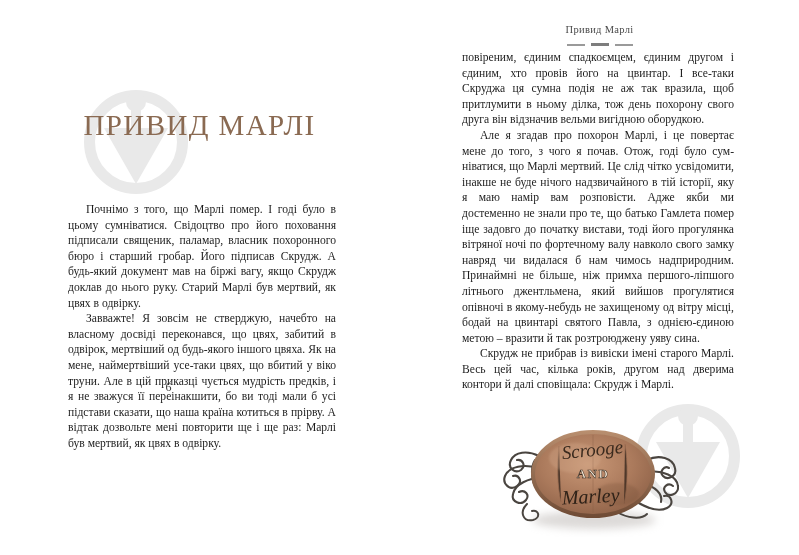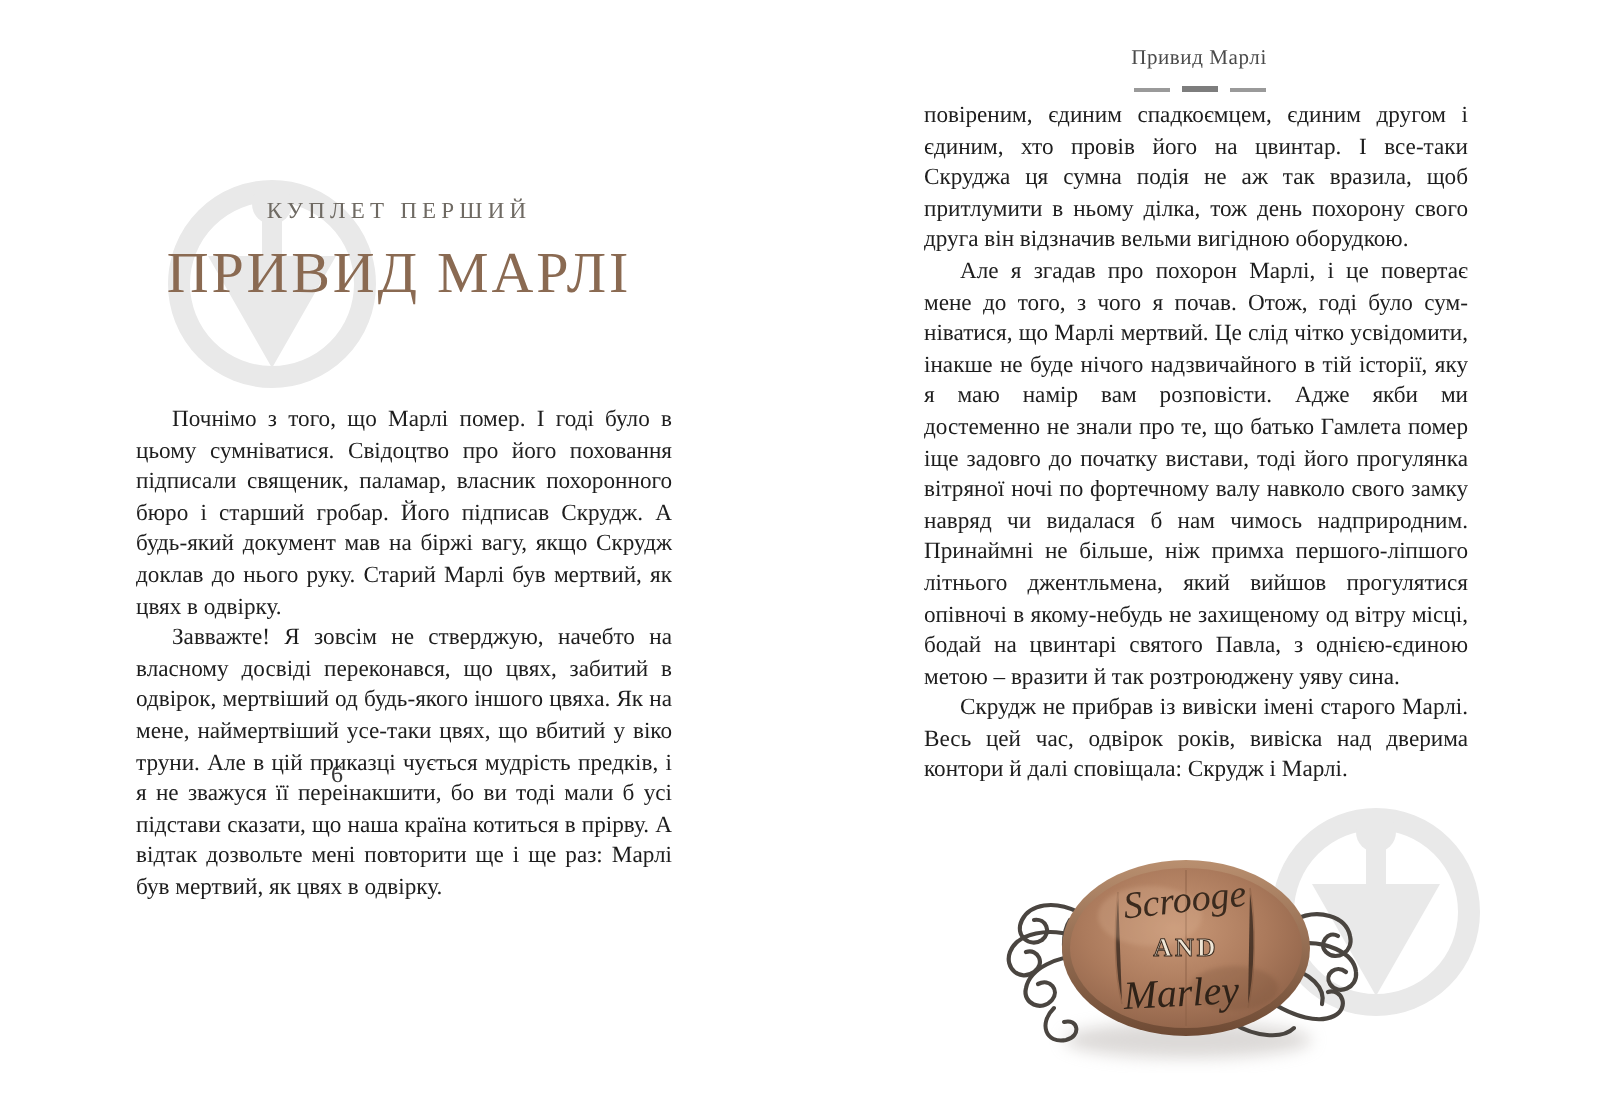--- a/index.html
+++ b/index.html
@@ -189,21 +189,20 @@
   <div class="watermark" id="wm-right">
     <span class="wm-ring"></span>
     <span class="wm-dot"></span>
     <span class="wm-stem"></span>
     <span class="wm-tri"></span>
   </div>
 
   <div class="page page-left">
 
     <div class="chapter-head">
-      <div class="chapter-kicker">КУПЛЕТ ПЕРШИЙ</div>
       <div class="chapter-title">ПРИВИД МАРЛІ</div>
     </div>
 
     <div class="body-col">
       <p>Почнімо з того, що Марлі помер. І годі було в цьому сумніватися. Свідоцтво про його похован­ня підписали священик, паламар, власник похо­ронного бюро і старший гробар. Його підписав Скрудж. А будь-який документ мав на біржі вагу, якщо Скрудж доклав до нього руку. Старий Марлі був мертвий, як цвях в одвірку.</p>
       <p>Завважте! Я зовсім не стверджую, начебто на власному досвіді переконався, що цвях, забитий в одвірок, мертвіший од будь-якого іншого цвяха. Як на мене, наймертвіший усе-таки цвях, що вбитий у віко труни. Але в цій приказці чується мудрість предків, і я не зважуся її переінакшити, бо ви тоді мали б усі підстави сказати, що наша країна ко­титься в прірву. А відтак дозвольте мені повторити ще і ще раз: Марлі був мертвий, як цвях в одвірку.</p>
     </div>
 
     <div class="folio">6</div>
   </div>
@@ -215,21 +214,21 @@
       <div class="runhead-rule">
         <i class="seg-l"></i>
           <i class="seg-c"></i>
           <i class="seg-r"></i>
       </div>
     </div>
 
     <div class="body-col">
       <p class="noindent">повіреним, єдиним спадкоємцем, єдиним другом і єдиним, хто провів його на цвинтар. І все-таки Скруджа ця сумна подія не аж так вразила, щоб притлумити в ньому ділка, тож день похорону сво­го друга він відзначив вельми вигідною оборудкою.</p>
       <p>Але я згадав про похорон Марлі, і це повертає мене до того, з чого я почав. Отож, годі було сум­ніватися, що Марлі мертвий. Це слід чітко усвідо­мити, інакше не буде нічого надзвичайного в тій історії, яку я маю намір вам розповісти. Адже якби ми достеменно не знали про те, що батько Гам­лета помер іще задовго до початку вистави, тоді його прогулянка вітряної ночі по фортечному валу навколо свого замку навряд чи видалася б нам чи­мось надприродним. Принаймні не більше, ніж примха першого-ліпшого літнього джентльмена, який вийшов прогулятися опівночі в якому-небудь не захищеному од вітру місці, бодай на цвинтарі святого Павла, з однією-єдиною метою – вразити й так розтроюджену уяву сина.</p>
-      <p>Скрудж не прибрав із вивіски імені старого Марлі. Весь цей час, одвірок років, вивіска над две­рима контори й далі сповіщала: Скрудж і Марлі.</p>
+      <p>Скрудж не прибрав із вивіски імені старого Марлі. Весь цей час, кілька років, другом над две­рима контори й далі сповіщала: Скрудж і Марлі.</p>
     </div>
   </div>
 
   <div class="sign-wrap">
     <svg viewBox="0 0 190 122" width="190" height="122">
       <defs>
         <radialGradient id="woodGrad" cx="45%" cy="38%" r="72%">
           <stop offset="0%" stop-color="#c99877"></stop>
           <stop offset="55%" stop-color="#ab7a5c"></stop>
           <stop offset="100%" stop-color="#8a5e45"></stop>

